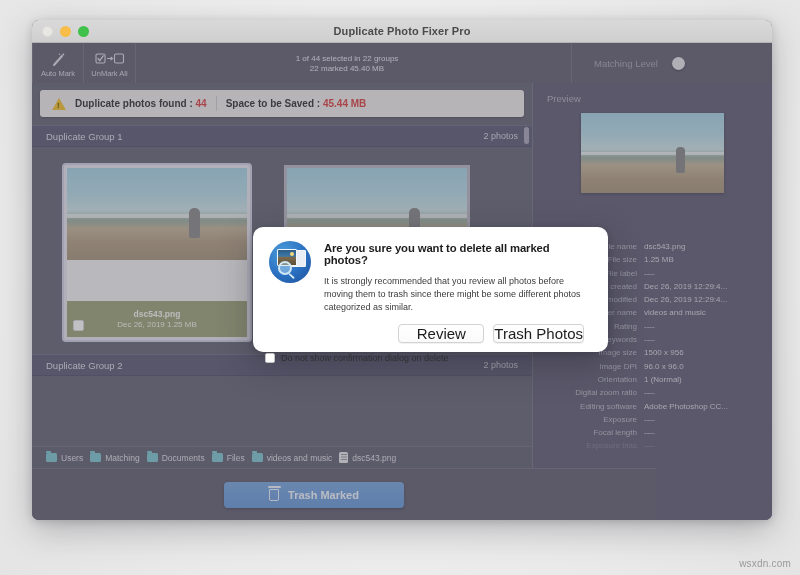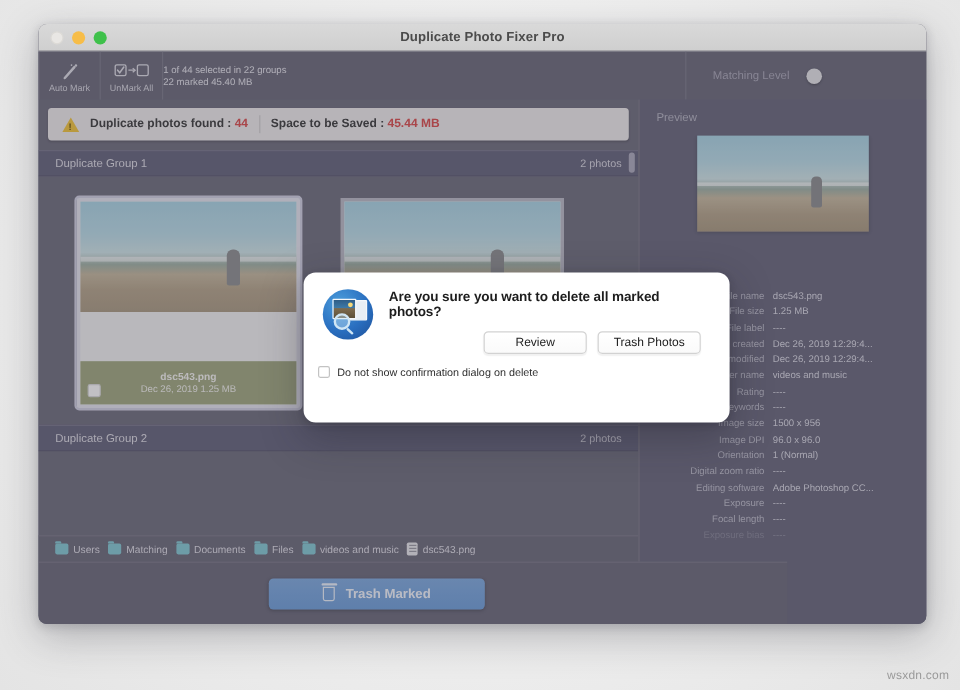--- a/index.html
+++ b/index.html
@@ -67,21 +67,21 @@
   }
   .tbtn:first-child { border-left: 1px solid #7b7a89; }
   .tbtn .ico { height: 15px; display:flex; align-items:center; }
   .backpill {
     border: 1px solid #84838f; border-radius: 3px;
     padding: 3px 10px; font-size: 8px; color: #ddd;
     background: rgba(255,255,255,.04);
   }
   #tb-counts {
     flex: 1; display: flex; flex-direction: column;
-    align-items: flex-start; justify-content: center;
+    align-items: center; justify-content: center;
     padding-right: 13px; gap: 1px;
     color: #e2e1e8; font-size: 8px;
     border-right: 1px solid #7b7a89;
   }
   #tb-match {
     width: 200px;
     display: flex; align-items: center; gap: 14px;
     padding-left: 22px;
     color: #a9a7b6; font-size: 9.5px;
   }
@@ -318,21 +318,21 @@
   }
   #dlg-buttons {
     display: flex; gap: 9px; justify-content: flex-end;
     margin-top: 10px;
   }
   .dlg-btn {
     min-width: 86px; height: 19px;
     border: 1px solid #d2d2d2; border-radius: 4px;
     background: linear-gradient(#ffffff, #fafafa);
     display: flex; align-items: center; justify-content: center;
-    font-size: 10px; color: #1c1c1c;
+    font-size: 15px; color: #1c1c1c;
     box-shadow: 0 1px 1px rgba(0,0,0,.06);
   }
   #dlg-foot {
     display: flex; align-items: center; gap: 6px;
     margin-top: 10px; margin-left: -4px;
   }
   #dlg-chk {
     width: 10px; height: 10px; border-radius: 2px;
     border: 1px solid #c3c3c3; background: #fff;
   }
@@ -573,20 +573,21 @@
 
   <div id="dialog">
     <div id="dlg-top">
       <div id="dlg-icon">
         <div class="dlg-photo back"></div>
         <div class="dlg-photo front"></div>
         <div class="dlg-glass"></div>
       </div>
       <div id="dlg-text">
         <div id="dlg-title">Are you sure you want to delete all marked photos?</div>
+        <div id="dlg-msg">It is strongly recommended that you review all photos before moving them to trash since there might be some different photos categorized as similar.</div>
         <div id="dlg-buttons">
           <div class="dlg-btn">Review</div>
           <div class="dlg-btn">Trash Photos</div>
         </div>
       </div>
     </div>
     <div id="dlg-foot">
       <div id="dlg-chk"></div>
       <span id="dlg-foot-label">Do not show confirmation dialog on delete</span>
     </div>

